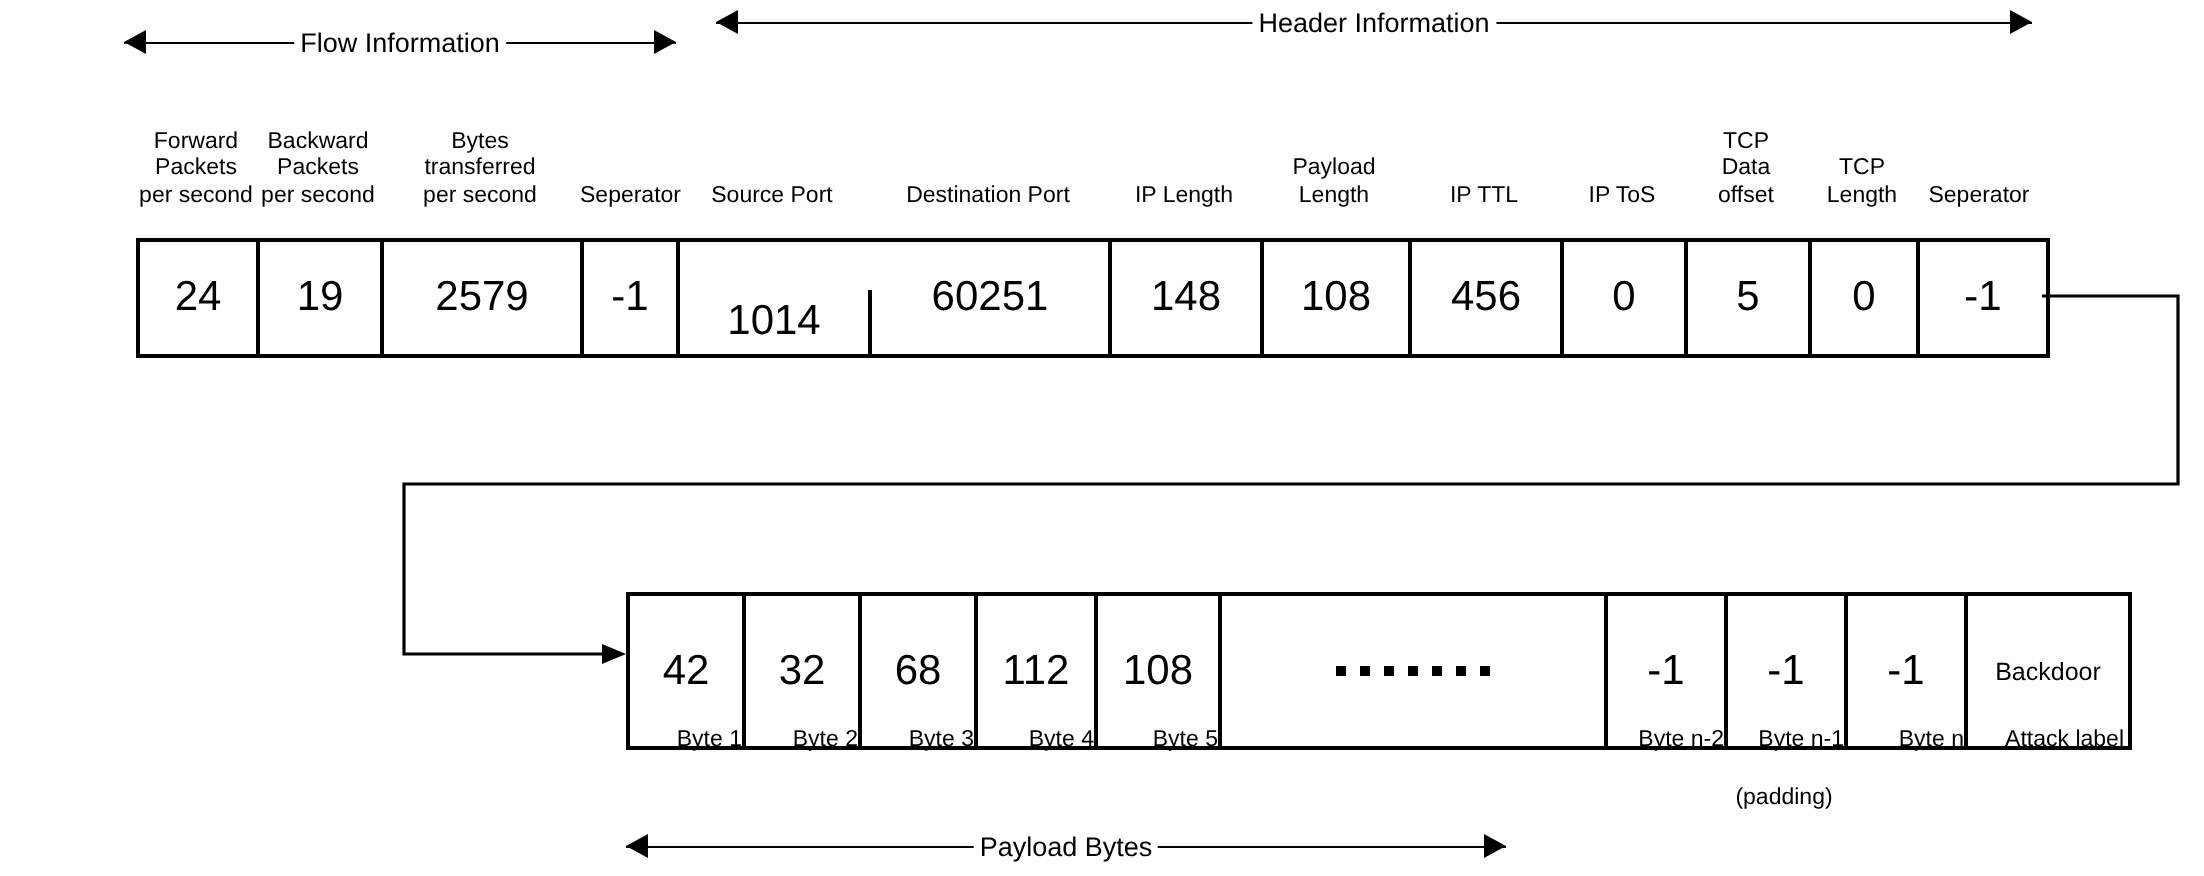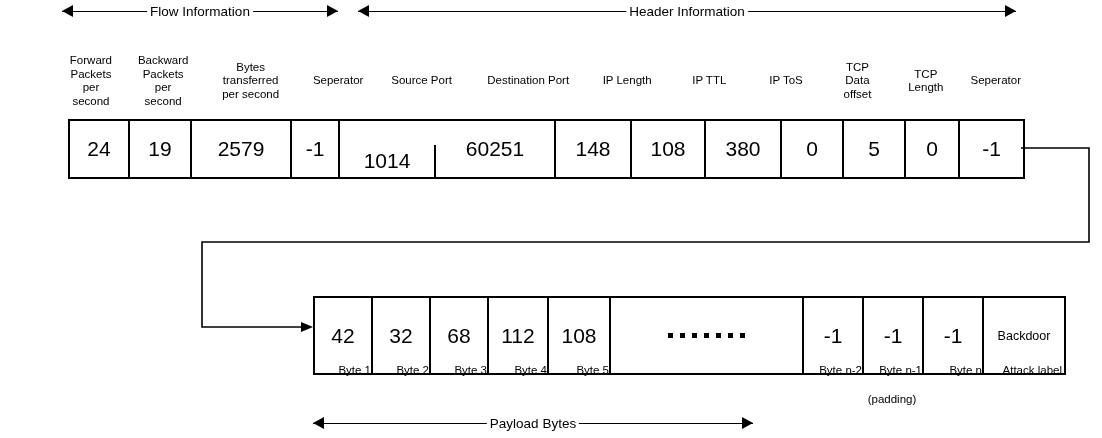--- a/index.html
+++ b/index.html
@@ -49,22 +49,21 @@
     padding: 0 3px;
     font-size: 13.5px;
     line-height: 19px;
     white-space: nowrap;
   }
 
   
   .hdr-row {
     position: absolute;
     display: flex;
-    align-items: center;
-    gap: 24px;
+    align-items: flex-end;
   }
   .hdr-cell {
     font-size: 11.5px;
     line-height: 13.5px;
     text-align: center;
     padding-bottom: 2px;
     box-sizing: border-box;
   }
 
   
@@ -123,21 +122,21 @@
     left: 0; top: 0;
     width: 1102px; height: 438px;
     pointer-events: none;
   }
 </style>
 </head>
 <body>
 
 <div id="page">
 
-  <div class="span-arrow" style="left:62px; top:2px; width:276px;">
+  <div class="span-arrow" style="left:62px; top:12px; width:276px;">
     <div class="line"></div>
     <div class="head left"></div>
     <div class="head right"></div>
     <div class="cap">Flow Information</div>
   </div>
 
   <div class="span-arrow" style="left:358px; top:2px; width:658px;">
     <div class="line"></div>
     <div class="head left"></div>
     <div class="head right"></div>
@@ -164,20 +163,24 @@
         <div>Seperator</div>
       </div>
       <div class="hdr-cell" style="width: 96px;">
         <div>Source Port</div>
       </div>
       <div class="hdr-cell" style="width: 120px;">
         <div>Destination Port</div>
       </div>
       <div class="hdr-cell" style="width: 76px;">
         <div>IP Length</div>
+      </div>
+      <div class="hdr-cell" style="width: 74px;">
+        <div>Payload</div>
+        <div>Length</div>
       </div>
       <div class="hdr-cell" style="width: 76px;">
         <div>IP TTL</div>
       </div>
       <div class="hdr-cell" style="width: 62px;">
         <div>IP ToS</div>
       </div>
       <div class="hdr-cell" style="width: 62px;">
         <div>TCP</div>
         <div>Data</div>
@@ -194,21 +197,21 @@
 
   <div class="vec" id="fv-table" style="left: 68px; top: 119px; height: 60px; width: 957px;">
       <div class="cell" style="width: 60px;">24</div>
       <div class="cell" style="width: 62px;">19</div>
       <div class="cell" style="width: 100px;">2579</div>
       <div class="cell" style="width: 48px;">-1</div>
       <div class="cell" style="width: 96px; margin-top: 24px;">1014</div>
       <div class="cell" style="width: 120px;">60251</div>
       <div class="cell" style="width: 76px;">148</div>
       <div class="cell" style="width: 74px;">108</div>
-      <div class="cell" style="width: 76px;">380</div>
+      <div class="cell" style="width: 76px;">456</div>
       <div class="cell" style="width: 62px;">0</div>
       <div class="cell" style="width: 62px;">5</div>
       <div class="cell" style="width: 54px;">0</div>
       <div class="cell" style="width: 63px;">-1</div>
     </div>
 
   <div class="vec" id="pv-table" style="left: 313px; top: 296px; height: 79px; width: 753px;">
       <div class="cell" style="width: 58px;">42</div>
       <div class="cell" style="width: 58px;">32</div>
       <div class="cell" style="width: 58px;">68</div>

